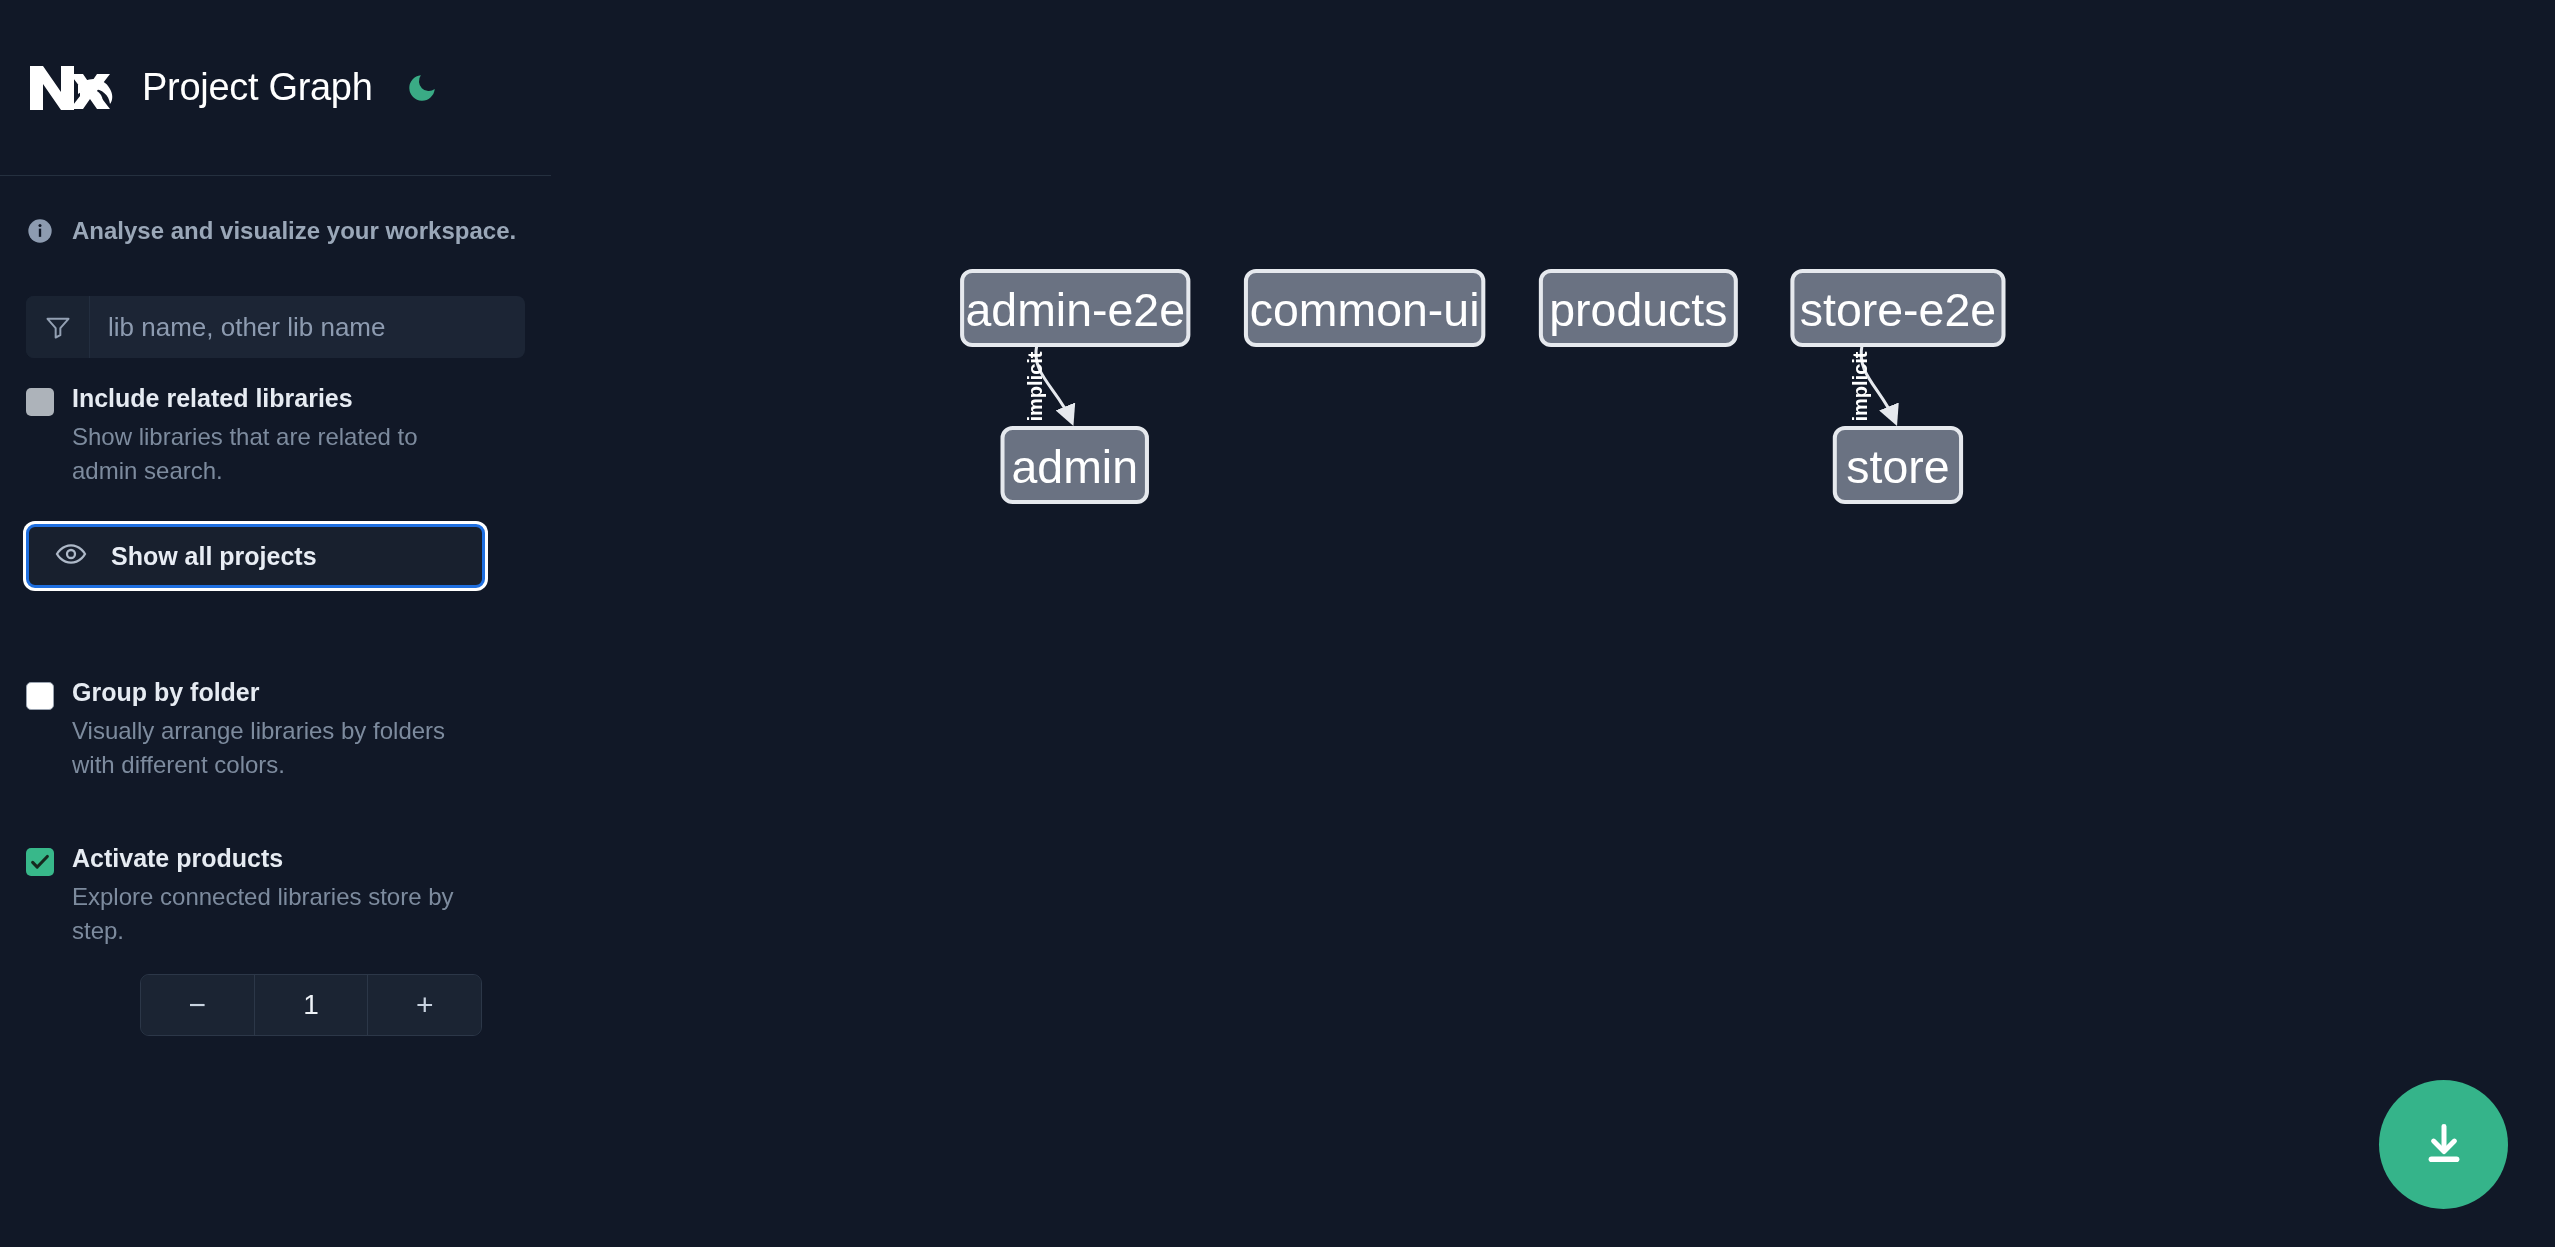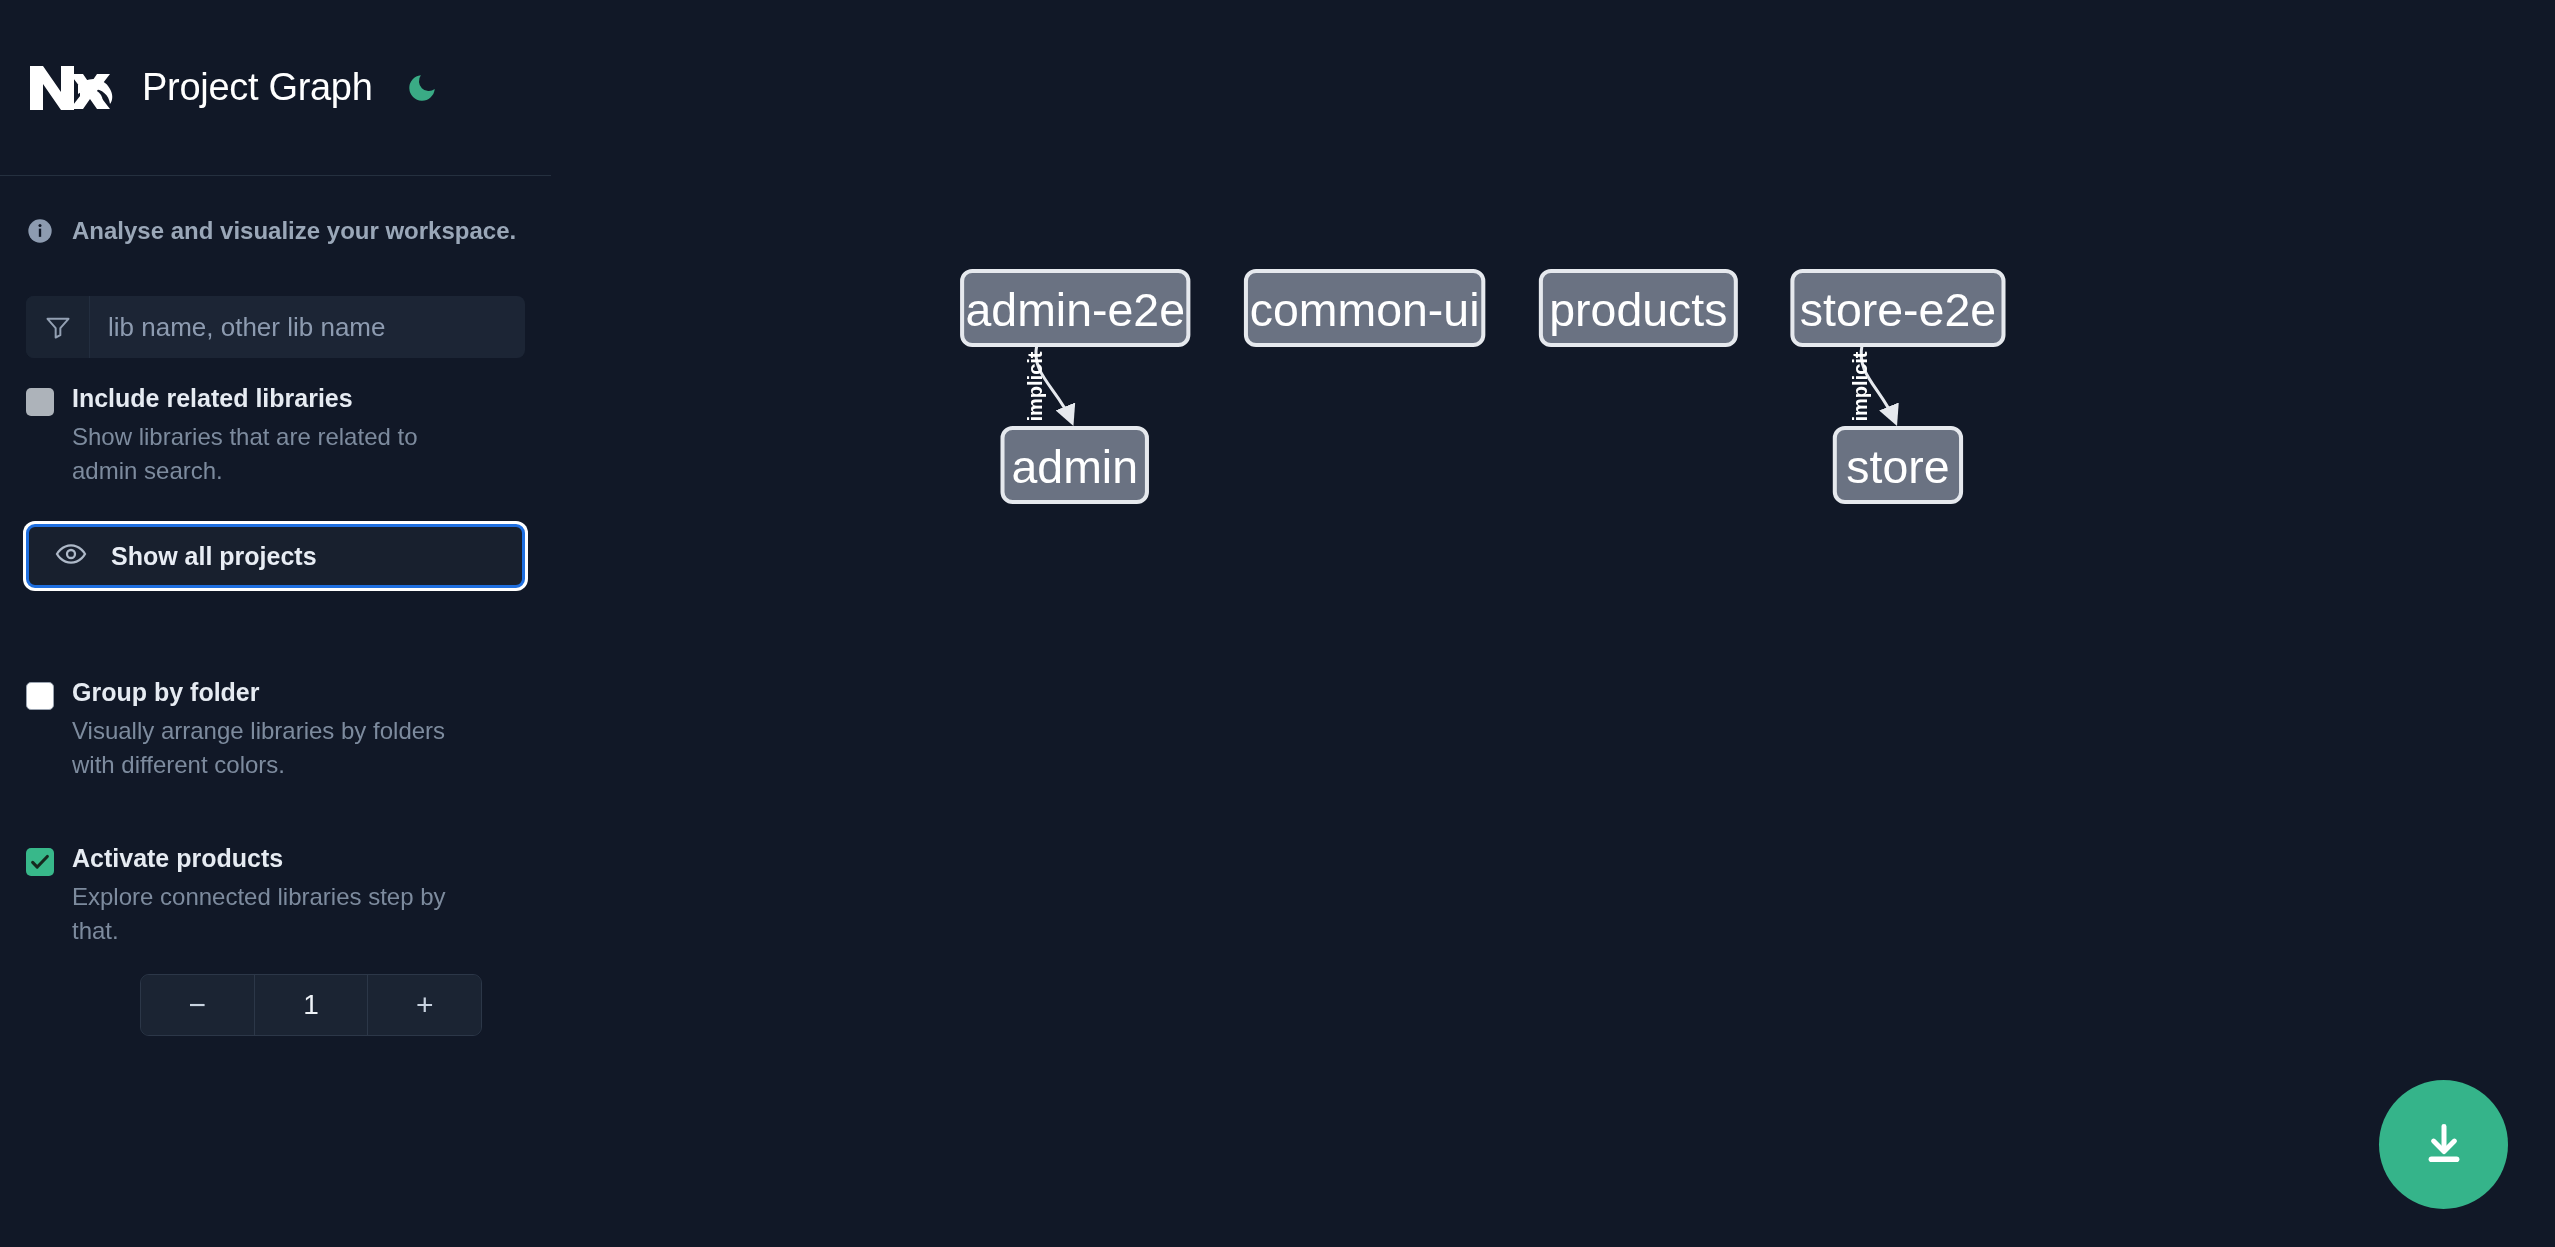--- a/index.html
+++ b/index.html
@@ -132,21 +132,21 @@
     color: #7d8b9e;
     font-size: 24px;
     line-height: 1.42;
     margin: 4px 0 0 46px;
     max-width: 400px;
   }
 
   .btn {
     margin: 0 26px;
     height: 64px;
-    width: 499px;
+    width: 459px;
     background: #1b2433;
     border: 1px solid #2c3748;
     border-radius: 9px;
     display: flex;
     align-items: center;
     padding-left: 26px;
     gap: 24px;
     cursor: pointer;
   }
   .btn-label {
@@ -319,21 +319,21 @@
 
       <div class="check-block">
         <div class="check-head">
           <span class="cbox green">
             <svg width="22" height="22" viewBox="0 0 24 24" aria-hidden="true">
               <path d="M4 12.5l5 5L20 6" fill="none" stroke="#16281f" stroke-width="3.4" stroke-linecap="round" stroke-linejoin="round"></path>
             </svg>
           </span>
           <span class="check-label">Activate products</span>
         </div>
-        <div class="check-desc">Explore connected libraries step by that.</div>
+        <div class="check-desc">Explore connected libraries store by step.</div>
       </div>
 
       <div class="stepper">
         <div class="step-btn">−</div>
         <div class="step-val">1</div>
         <div class="step-btn">+</div>
       </div>
 
     </div>
 

